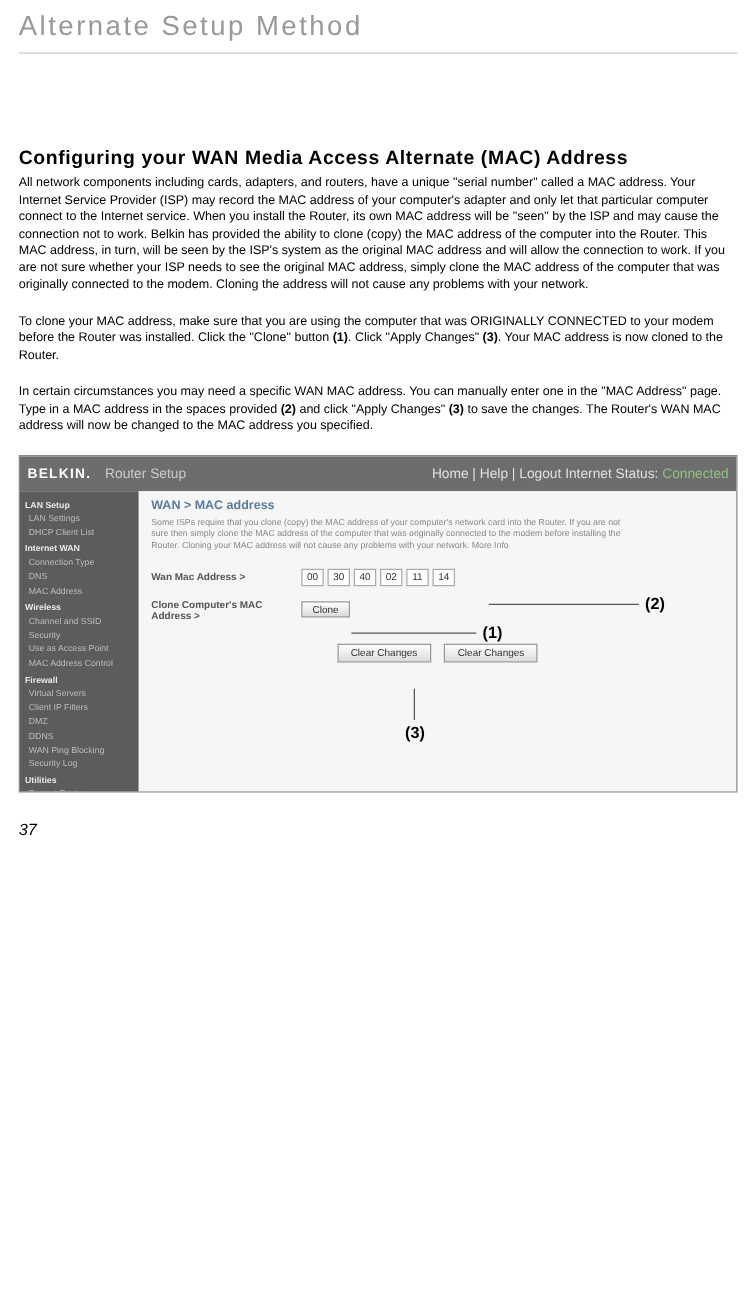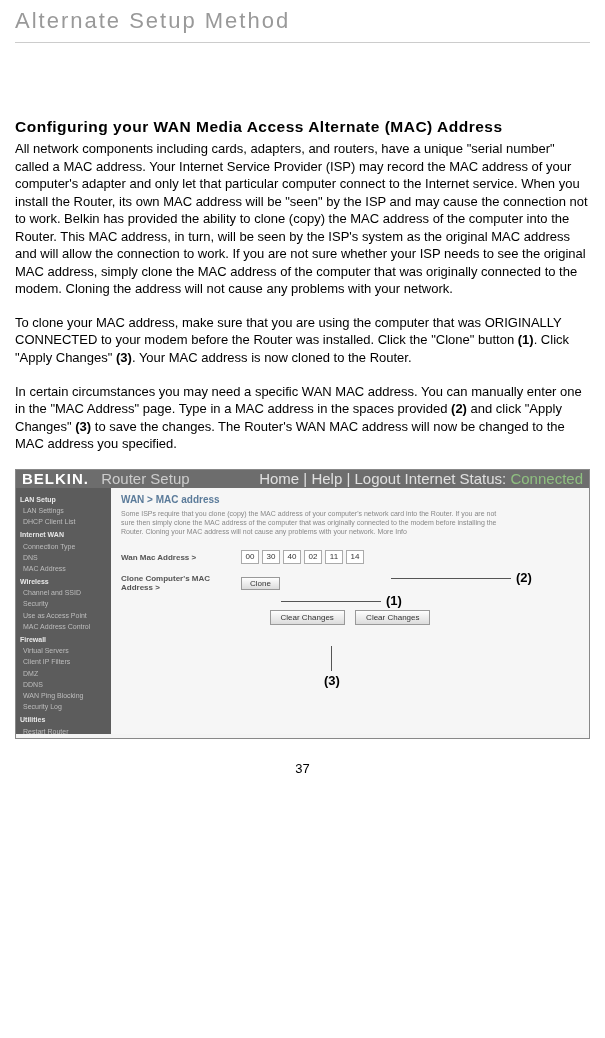--- a/index.html
+++ b/index.html
@@ -28,43 +28,43 @@
       border-bottom: 1px solid #cccccc;
       margin-bottom: 75px;
     }
     .section-title {
       font-size: 15.5px;
       font-weight: bold;
       letter-spacing: 0.5px;
       margin-bottom: 4px;
     }
     .body-text {
-      font-size: 13px;
+      font-size: 10px;
       line-height: 1.35;
       margin-bottom: 16px;
     }
     .bold-inline {
       font-weight: bold;
     }
     .screenshot-wrap {
       margin-top: 4px;
       border: 1px solid #888;
       background: #f4f4f4;
       height: 270px;
       position: relative;
       overflow: hidden;
     }
     .ss-topbar {
-      height: 18px;
+      height: 28px;
       background: #6d6d6d;
       display: flex;
       align-items: center;
       padding: 0 6px;
       color: #e0e0e0;
-      font-size: 15px;
+      font-size: 11px;
       justify-content: space-between;
     }
     .ss-brand {
       font-weight: bold;
       letter-spacing: 1px;
       color:#ffffff;
     }
     .ss-conn {
       color:#8fc080;
     }
@@ -159,23 +159,24 @@
     }
     .callout-line-h {
       position: absolute;
       border-top: 1px solid #555;
     }
     .callout-line-v {
       position: absolute;
       border-left: 1px solid #555;
     }
     .page-number {
-      text-align: center;
+      text-align: left;
       font-size: 13px;
       margin-top: 22px;
+      font-style: italic;
     }
   </style>
 </head>
 <body>
 
 <div class="page">
   <div class="header-title">Alternate Setup Method</div>
 
   <div class="section-title">Configuring your WAN Media Access Alternate (MAC) Address</div>
   <div class="body-text">All network components including cards, adapters, and routers, have a unique "serial number" called a MAC address. Your Internet Service Provider (ISP) may record the MAC address of your computer's adapter and only let that particular computer connect to the Internet service. When you install the Router, its own MAC address will be "seen" by the ISP and may cause the connection not to work. Belkin has provided the ability to clone (copy) the MAC address of the computer into the Router. This MAC address, in turn, will be seen by the ISP's system as the original MAC address and will allow the connection to work. If you are not sure whether your ISP needs to see the original MAC address, simply clone the MAC address of the computer that was originally connected to the modem. Cloning the address will not cause any problems with your network.</div>

